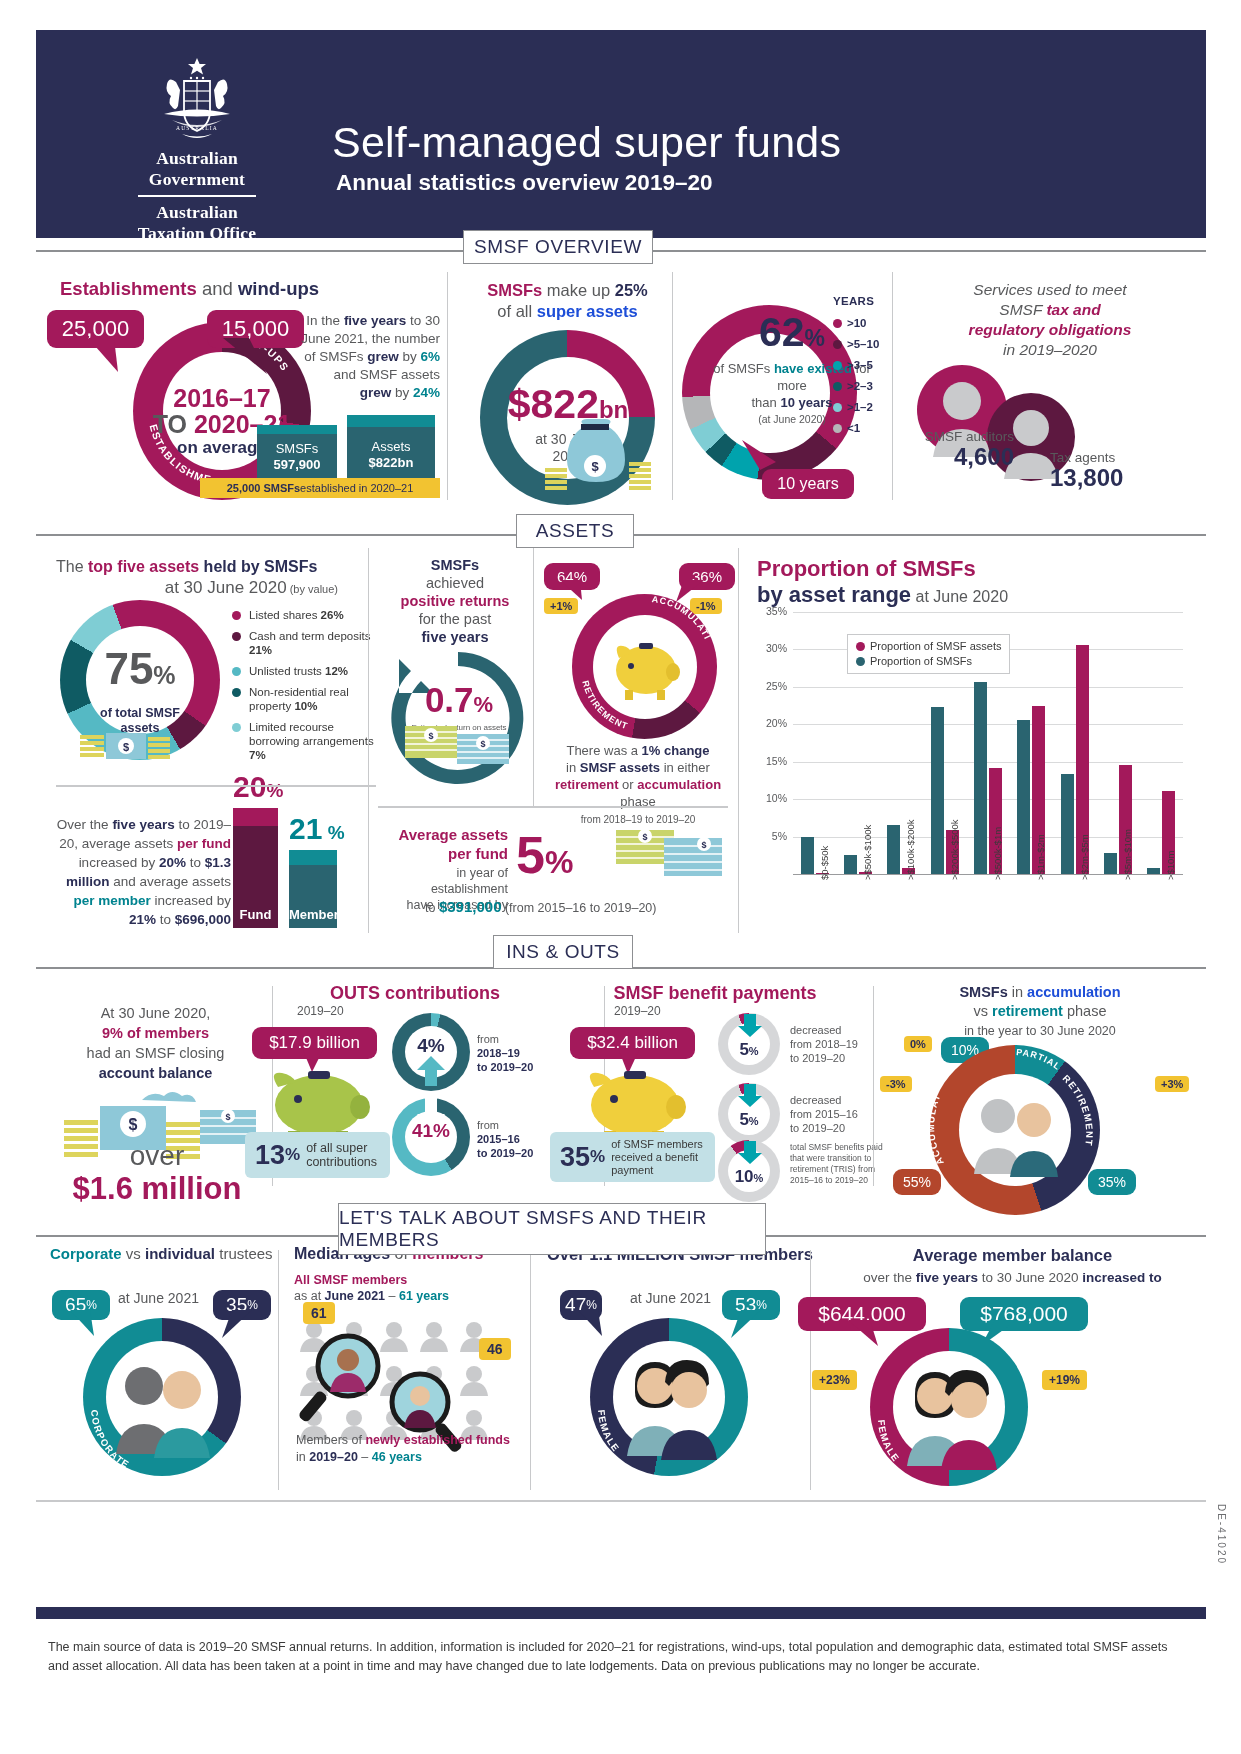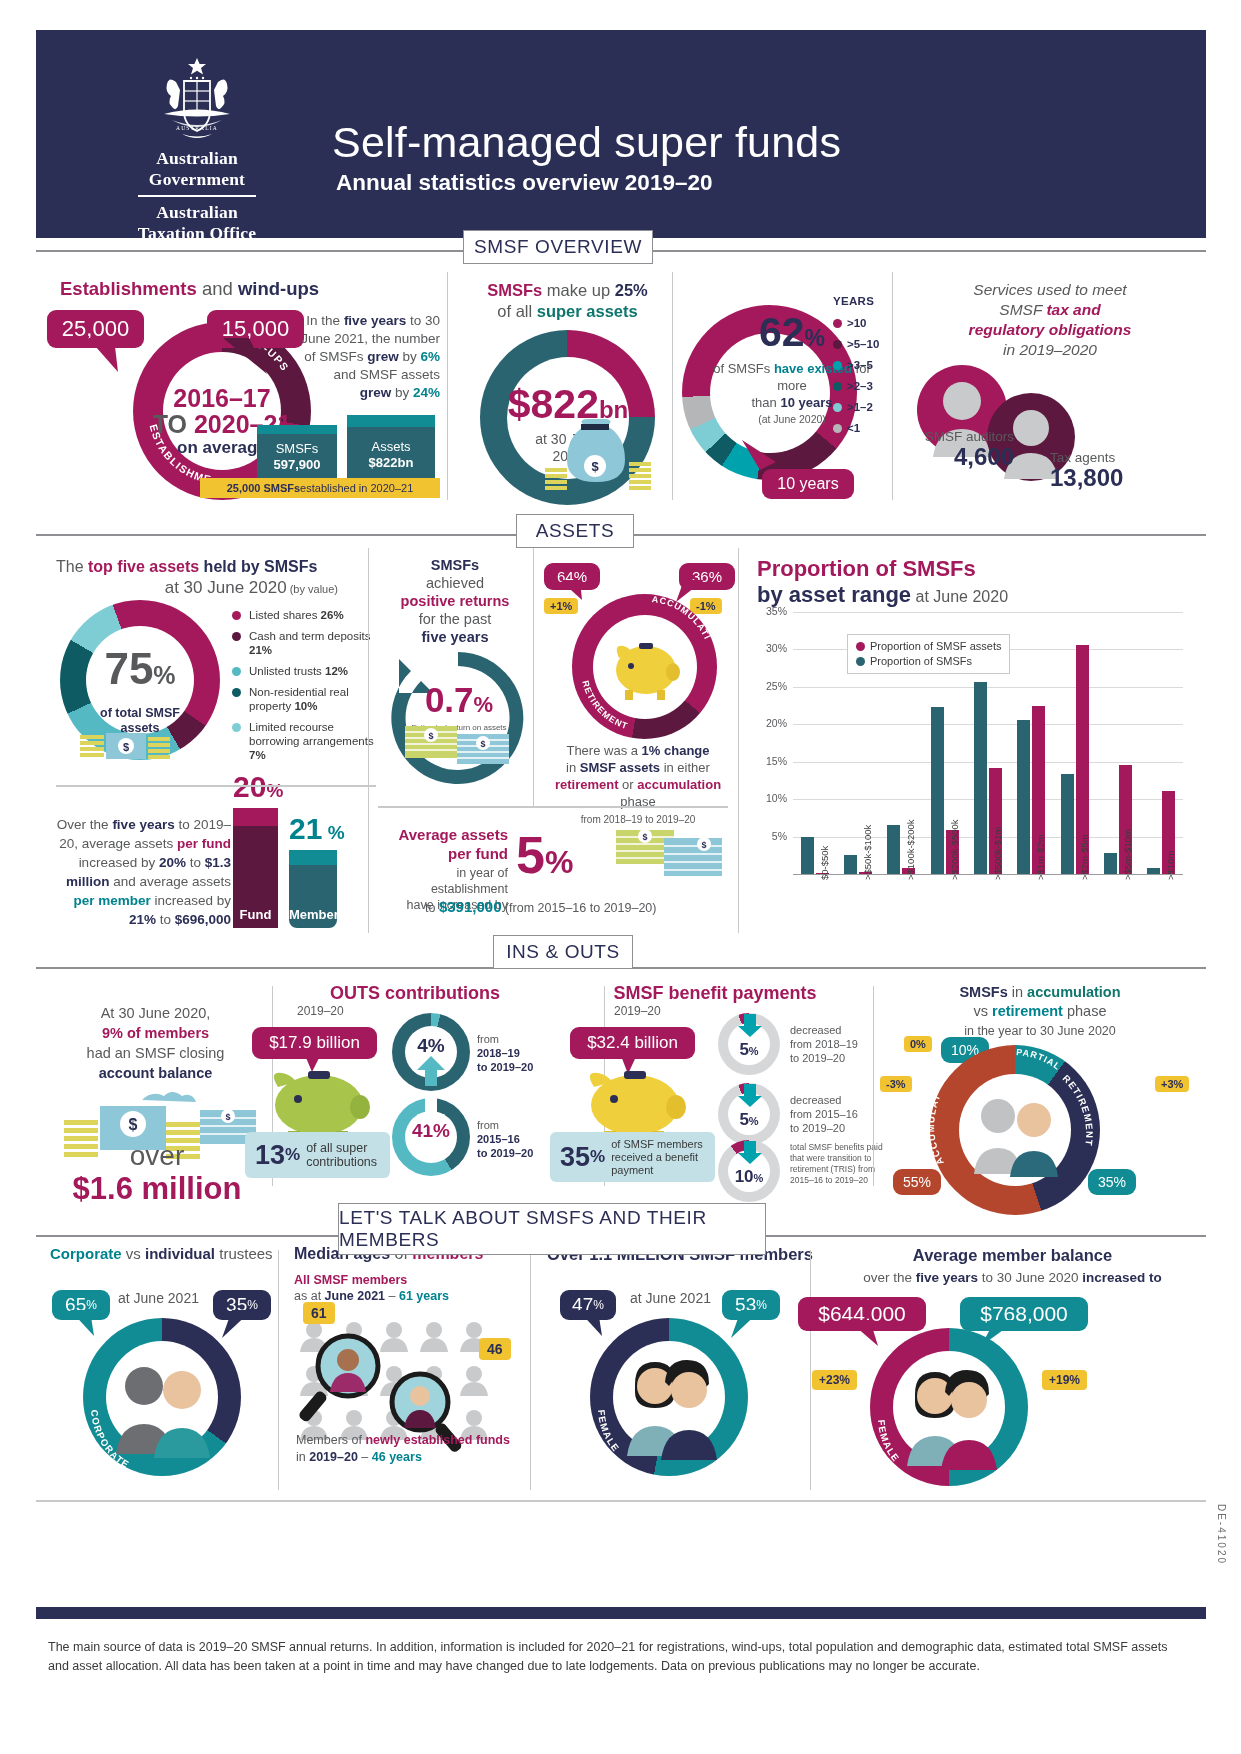--- a/index.html
+++ b/index.html
@@ -28,21 +28,21 @@
     position:absolute; background:#fff; border:1.5px solid #8d8f92;
     font-size:19px; color:#2b2e55; letter-spacing:.6px;
     display:flex; align-items:center; justify-content:center; z-index:6;
   }
   .hrule { position:absolute; height:1.5px; background:#8d8f92; z-index:1;}
   .vrule { position:absolute; width:1px; background:#c8c9cb; }
 
   
   .m  { color:#a3195b; }      
   .t  { color:#00838f; }      
-  .dt { color:#0f766e;text-align:right; }      
+  .dt { color:#1d4ed8;text-align:right; }      
   .g  { color:#58595b; }      
   .n  { color:#2b2e55; }      
   .b  { font-weight:bold; }
   .center{ text-align:center; }
   .right { text-align:right; }
 
   
   .bubble {
     position:absolute; background:#a3195b; color:#fff; font-weight:normal;
     border-radius:9px; display:flex; align-items:center; justify-content:center;margin-top:7px;
@@ -350,21 +350,21 @@
     <div style="position:absolute; left:233px; top:770px; font-size:30px;">
       <span class="m b">20</span><span class="m b" style="font-size:19px;">%</span>
     </div>
     <div style="position:absolute; left:233px; top:808px; width:45px; height:120px; background:#5d1840;">
       <div style="position:absolute;left:0;top:0;width:100%;height:18px;background:#a3195b;"></div>
       <div style="position:absolute;left:0;bottom:6px;width:100%;text-align:center;color:#fff;font-weight:bold;font-size:13px;">Fund</div>
     </div>
     <div style="position:absolute; left:289px; top:812px; font-size:30px;">
       <span class="t b">21</span><span class="t b" style="font-size:19px;"> %</span>
     </div>
-    <div style="position:absolute; left:289px; top:850px; width:48px; height:78px; background:#2a6470;border-radius:8px;">
+    <div style="position:absolute; left:289px; top:850px; width:48px; height:78px; background:#2a6470;">
       <div style="position:absolute;left:0;top:0;width:100%;height:15px;background:#118c94;"></div>
       <div style="position:absolute;left:0;bottom:6px;width:100%;text-align:center;color:#fff;font-weight:bold;font-size:13px;">Member</div>
     </div>
   </div>
 
   <div class="vrule" style="left:368px; top:548px; height:385px;"></div>
 
   <div>
     <div style="position:absolute; left:385px; top:556px; width:140px; text-align:center; font-size:14.5px; line-height:18px;">
       <span class="n b">SMSFs</span><br>
@@ -902,21 +902,21 @@
       <span class="g">in </span><span class="n b">2019–20</span><span class="g"> – </span><span class="t b">46 years</span>
     </div>
   </div>
 
   <div class="vrule" style="left:530px; top:1250px; height:240px;"></div>
 
   <div>
     <div style="position:absolute; left:540px; top:1245px; width:280px; text-align:center; font-size:16.5px;">
       <span class="n b">Over 1.1 MILLION</span><span class="n b"> SMSF members</span>
     </div>
-    <div class="bubble navy" style="left:560px; top:1283px; width:56px; height:30px; font-size:19px;">
+    <div class="bubble navy" style="left:560px; top:1283px; width:42px; height:30px; font-size:19px;">
       <span>47</span>
         <span style="font-size:12px;">%</span>
     </div>
     <svg style="position:absolute;left:578px;top:1310px;" width="36" height="30">
         <polygon points="0,0 20,0 24,26" fill="#2b2e55"></polygon>
       </svg>
     <div class="g" style="position:absolute; left:630px; top:1290px; font-size:14px;">at June 2021</div>
     <div class="bubble teal" style="left:722px; top:1283px; width:58px; height:30px; font-size:19px;">
       <span>53</span>
         <span style="font-size:12px;">%</span>

